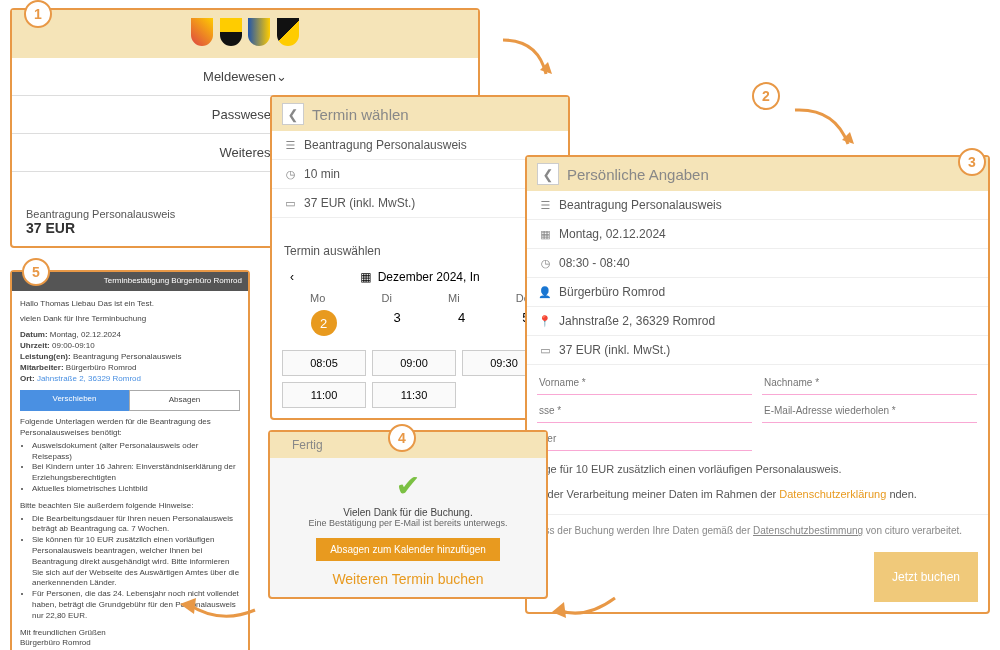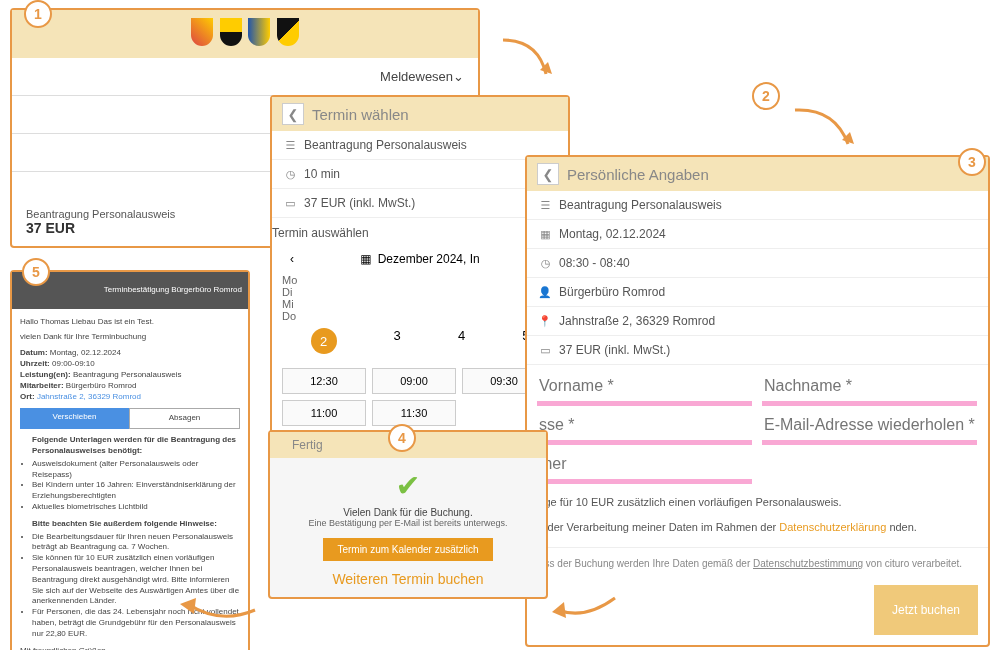--- a/index.html
+++ b/index.html
@@ -7,57 +7,57 @@
   .panel { position: absolute; border: 2px solid #e89846; background: #fff; border-radius: 4px; }
   .step-badge { position: absolute; width: 28px; height: 28px; border: 2px solid #e89846; border-radius: 50%; background: #fff; color: #e89846; font-weight: bold; display: flex; align-items: center; justify-content: center; font-size: 14px; z-index: 20; }
   .hdr { background: #f5e4b8; padding: 6px 10px; display: flex; align-items: center; gap: 8px; color: #888; font-size: 15px; }
   .hdr .back { width: 22px; height: 22px; background: #fff; border: 1px solid #ccc; display: flex; align-items: center; justify-content: center; font-size: 13px; cursor: pointer; }
   .row { padding: 7px 12px; font-size: 12px; color: #555; display: flex; align-items: center; gap: 7px; border-bottom: 1px solid #eee; }
   .ic { width: 13px; display: inline-flex; justify-content: center; color: #888; font-size: 11px; }
   
   #p1 { top: 8px; left: 10px; width: 470px; }
   #p1 .logo-bar { background: #f5e4b8; padding: 8px; text-align: center; }
   #p1 .shield { display: inline-block; width: 22px; height: 28px; margin: 0 1px; border-radius: 0 0 12px 12px; }
-  #p1 .nav-item { padding: 11px 14px; font-size: 13px; color: #444; border-bottom: 1px solid #ddd; display: flex; justify-content: flex-end; align-items: center; cursor: pointer; }
+  #p1 .nav-item { padding: 11px 14px; font-size: 13px; color: #444; border-bottom: 1px solid #ddd; display: flex; justify-content: center; align-items: center; cursor: pointer; }
   #p1 .price-block { padding: 10px 14px; font-size: 11px; color: #555; }
   #p1 .price-block .p { font-size: 14px; font-weight: bold; color: #333; }
   
   #p2 { top: 95px; left: 270px; width: 300px; z-index: 2; }
-  #p2 .sel { padding: 8px 0; font-size: 12px; color: #555; }
+  #p2 .sel { padding: 8px 12px; font-size: 12px; color: #555; margin-top: 18px; }
   #p2 .month { display: flex; align-items: center; justify-content: center; gap: 6px; font-size: 12px; padding: 4px; }
-  #p2 .days { display: flex; justify-content: space-around; padding: 4px 10px; font-size: 11px; color: #666; flex-direction: column; }
+  #p2 .days { display: flex; justify-content: space-around; padding: 4px 10px; font-size: 11px; color: #666; }
   #p2 .dates { display: flex; justify-content: space-around; padding: 2px 10px 8px; font-size: 13px; }
   #p2 .dates .sel-d { background: #e89a1f; color: #fff; width: 26px; height: 26px; border-radius: 50%; display: flex; align-items: center; justify-content: center; }
   #p2 .slots { display: flex; flex-wrap: wrap; gap: 6px; padding: 6px 10px 10px; }
   #p2 .slot { border: 1px solid #ccc; padding: 6px 0; font-size: 11px; width: 84px; text-align: center; cursor: pointer; background: #fafafa; }
   
   #p3 { top: 155px; left: 525px; width: 465px; z-index: 3; }
   #p3 .inputs { display: flex; flex-wrap: wrap; padding: 6px 10px; gap: 4px 10px; }
-  #p3 .inp { border: none; border-bottom: 5px solid #f9a8d4; font-size: 16px; padding: 6px 2px; width: 215px; color: #888; background: transparent; }
+  #p3 .inp { border: none; border-bottom: 1px solid #f9a8d4; font-size: 10px; padding: 6px 2px; width: 215px; color: #888; background: transparent; }
   #p3 .consent { font-size: 11px; color: #555; padding: 4px 12px; line-height: 1.5; }
   #p3 .consent a { color: #e89a1f; text-decoration: none; }
   #p3 .hint { font-size: 10px; color: #888; padding: 10px 12px; border-top: 1px solid #eee; margin-top: 8px; }
   #p3 .book-btn { float: right; margin: 6px 10px 10px; background: #f0c97a; color: #fff; border: none; padding: 18px 18px; font-size: 12px; cursor: pointer; }
   
   #p4 { top: 430px; left: 268px; width: 280px; z-index: 4; background: #f6f6f6; }
   #p4 .hdr2 { background: #f5e4b8; padding: 6px 22px; font-size: 12px; color: #888; }
   #p4 .body { text-align: center; padding: 10px; }
   #p4 .check { color: #7bc043; font-size: 30px; }
   #p4 .msg1 { font-size: 10px; color: #444; margin-top: 4px; }
   #p4 .msg2 { font-size: 9px; color: #666; }
   #p4 .cal-btn { background: #e89a1f; color: #fff; font-size: 10px; padding: 6px 14px; margin-top: 10px; display: inline-block; cursor: pointer; }
   #p4 .more { font-size: 14px; color: #e89a1f; margin-top: 10px; cursor: pointer; }
   
   #p5 { top: 270px; left: 10px; width: 240px; z-index: 1; font-size: 8px; color: #444; line-height: 1.35; }
-  #p5 .bar { background: #555; color: #fff; padding: 13px 6px; font-size: 8px; text-align: right; }
+  #p5 .bar { background: #555; color: #fff; padding: 4px 6px; font-size: 8px; text-align: right; }
   #p5 .bd { padding: 8px; }
   #p5 .btns { display: flex; gap: 0; margin: 6px 0; }
   #p5 .b1 { background: #4a90e2; color: #fff; flex: 1; text-align: center; padding: 4px; font-size: 8px; cursor: pointer; }
   #p5 .b2 { border: 1px solid #aaa; flex: 1; text-align: center; padding: 4px; font-size: 8px; cursor: pointer; }
-  #p5 .sec { font-weight: bold; margin-top: 6px; margin-left: 12px; }
+  #p5 .sec { font-weight: normal; margin-top: 6px; }
   #p5 ul { margin: 2px 0 4px 12px; }
   #p5 a.lk { color: #4a90e2; text-decoration: none; }
   
   .arrow { position: absolute; z-index: 15; }
   .arrow svg { overflow: visible; }
   .arrow path { stroke: #e89846; stroke-width: 3; fill: none; }
   .arrow polygon { fill: #e89846; }
 </style>
 </head>
 <body>
@@ -121,21 +121,21 @@
       <span>Mi</span>
       <span>Do</span>
   </div>
   <div class="dates">
     <span class="sel-d">2</span>
     <span>3</span>
     <span>4</span>
     <span>5</span>
   </div>
   <div class="slots">
-    <div class="slot">12:30</div>
+    <div class="slot">08:05</div>
     <div class="slot">09:00</div>
     <div class="slot">09:30</div>
     <div class="slot">11:00</div>
     <div class="slot">11:30</div>
   </div>
 </div>
 
 <div id="p3" class="panel">
   <div class="hdr">
     <div class="back">❮</div>
@@ -178,21 +178,21 @@
   <button class="book-btn">Jetzt buchen</button>
   <div style="clear:both"></div>
 </div>
 
 <div id="p4" class="panel">
   <div class="hdr2">Fertig</div>
   <div class="body">
     <div class="check">✔</div>
     <div class="msg1">Vielen Dank für die Buchung.</div>
     <div class="msg2">Eine Bestätigung per E-Mail ist bereits unterwegs.</div>
-    <div class="cal-btn">Termin zum Kalender zusätzlich</div>
+    <div class="cal-btn">Absagen zum Kalender hinzufügen</div>
     <div class="more">Weiteren Termin buchen</div>
   </div>
 </div>
 
 <div id="p5" class="panel">
   <div class="bar">Terminbestätigung Bürgerbüro Romrod</div>
   <div class="bd">
     <div>Hallo Thomas Liebau Das ist ein Test.</div>
     <div style="margin-top:4px">vielen Dank für Ihre Terminbuchung</div>
     <div style="margin-top:6px"><b>Datum:</b> <span>Montag, 02.12.2024</span></div>

